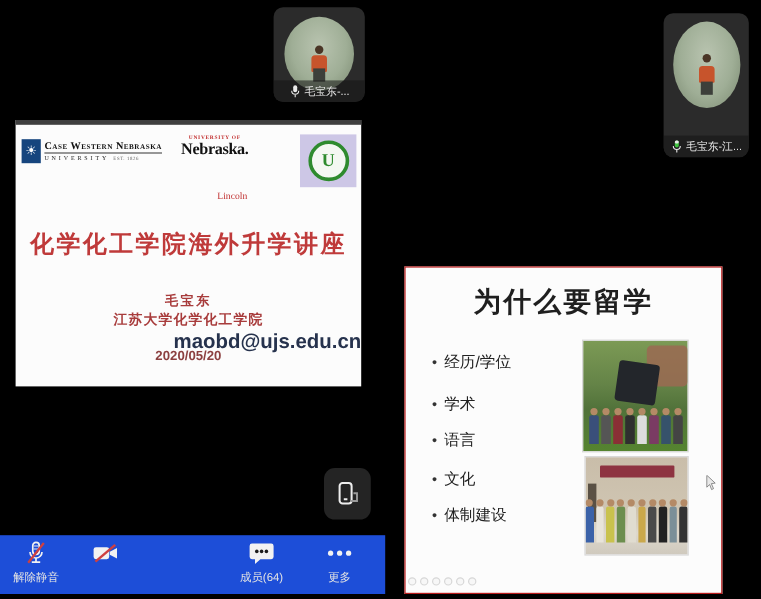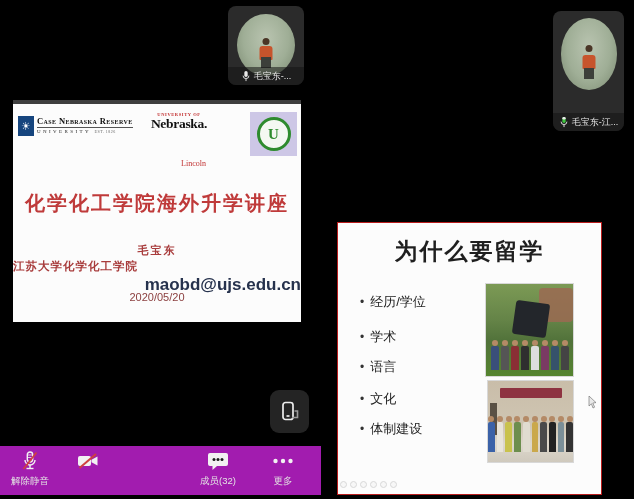--- a/index.html
+++ b/index.html
@@ -50,26 +50,26 @@
       display:flex;align-items:center;justify-content:center;}
   .jsu-ring{width:34px;height:34px;border-radius:50%;border:3px solid #2e8b2e;background:#f4f8f2;
       display:flex;align-items:center;justify-content:center;
       font-family:"Liberation Serif","DejaVu Serif",serif;
       font-weight:bold;color:#2e8b2e;font-size:15px;}
 
   .t-title{position:absolute;left:0;right:0;top:86px;text-align:center;
       color:#bf3a3a;font-size:20px;font-weight:bold;letter-spacing:2px;}
   .t-speaker{position:absolute;left:0;right:0;top:139px;text-align:center;
       color:#a83c3c;font-size:11px;font-weight:bold;letter-spacing:2px;}
-  .t-affil{position:absolute;left:0;right:0;top:155px;text-align:left;
+  .t-affil{position:absolute;left:0;right:0;top:155px;text-align:center;
       color:#a83c3c;font-size:11.5px;font-weight:bold;letter-spacing:1px;}
   .t-email{position:absolute;left:0;right:0;top:171px;text-align:right;
       color:#26324d;font-size:17px;font-weight:bold;}
   .t-date{position:absolute;left:0;right:0;top:187px;text-align:center;
-      color:#8c4040;font-size:11px;font-weight:normal;}
+      color:#8c4040;font-size:11px;font-weight:bold;}
 
   
   .c-title{position:absolute;left:0;right:0;top:13px;text-align:center;
       color:#1f1f1f;font-size:23px;font-weight:600;letter-spacing:2px;}
   .bullet{position:absolute;left:22px;color:#222;font-size:13px;white-space:nowrap;}
   .bullet::before{content:"•";margin-right:6px;font-size:12px;color:#333;}
   .b0{top:70px;} .b1{top:105px;} .b2{top:135px;} .b3{top:167px;} .b4{top:197px;}
 
   .photo{position:absolute;overflow:hidden;border:1px solid #d8d8d8;}
   .photo-outdoor{left:147px;top:60px;width:89px;height:94px;
@@ -94,21 +94,21 @@
   .nav-dot{width:7px;height:7px;border-radius:50%;border:1px solid #b9b9b9;background:#f4f4f4;}
 
   
   .cursor{position:absolute;left:588px;top:396px;opacity:.9;}
 
   
   .layout-btn{position:absolute;left:270px;top:390px;width:39px;height:43px;background:#242424;
       border-radius:9px;display:flex;align-items:center;justify-content:center;}
 
   
-  .toolbar{position:absolute;left:0;top:446px;width:321px;height:49px;background:#a21caf;}
+  .toolbar{position:absolute;left:0;top:446px;width:321px;height:49px;background:#1d4ed8;}
   .tb-btn{position:absolute;top:3px;width:60px;height:44px;display:flex;flex-direction:column;
       align-items:center;justify-content:flex-start;cursor:pointer;}
   .tb-icon{height:24px;display:flex;align-items:center;justify-content:center;}
   .tb-label{color:#e3e3e3;font-size:9.5px;margin-top:2px;white-space:nowrap;}
   .tb-0{left:0px;} .tb-1{left:58px;gap:24px;} .tb-2{left:130px;} .tb-3{left:188px;} .tb-4{left:253px;}
 </style>
 </head>
 <body>
 
 <div class="screen">
@@ -143,21 +143,21 @@
         <line x1="6" y1="10.5" x2="6" y2="13" stroke="#e9e9e9" stroke-width="1.1"></line>
       </svg>
       <span>毛宝东-江...</span>
     </div>
   </div>
 
   <div class="slide slide-title">
     <div class="cwru">
       <div class="cwru-sq">☀</div>
       <div class="cwru-text">
-        <div class="cwru-l1">Case Nebraska Reserve</div>
+        <div class="cwru-l1">Case Western Nebraska</div>
         <div class="cwru-l2"><span>UNIVERSITY</span>
           <span class="cwru-est">EST. 1826</span>
         </div>
       </div>
     </div>
     <div class="neb">
       <div class="neb-top">UNIVERSITY OF</div>
       <div class="neb-name">Nebraska.</div>
       <div class="neb-city">Lincoln</div>
     </div>
@@ -263,21 +263,21 @@
 
     <div class="tb-btn tb-3">
       <div class="tb-icon">
         <svg width="24" height="22" viewBox="0 0 24 22">
           <path d="M4 3 h16 a2 2 0 0 1 2 2 v9 a2 2 0 0 1 -2 2 h-9 l-4.5 4 v-4 H4 a2 2 0 0 1 -2 -2 v-9 a2 2 0 0 1 2 -2 z" fill="#f2f2f2"></path>
           <circle cx="8" cy="9.5" r="1.5" fill="#1c1c1c"></circle>
           <circle cx="12" cy="9.5" r="1.5" fill="#1c1c1c"></circle>
           <circle cx="16" cy="9.5" r="1.5" fill="#1c1c1c"></circle>
         </svg>
       </div>
-      <div class="tb-label">成员(32)</div>
+      <div class="tb-label">成员(64)</div>
     </div>
 
     <div class="tb-btn tb-4">
       <div class="tb-icon">
         <svg width="24" height="20" viewBox="0 0 24 20">
           <circle cx="4.5" cy="10" r="2.2" fill="#f2f2f2"></circle>
           <circle cx="12" cy="10" r="2.2" fill="#f2f2f2"></circle>
           <circle cx="19.5" cy="10" r="2.2" fill="#f2f2f2"></circle>
         </svg>
       </div>

